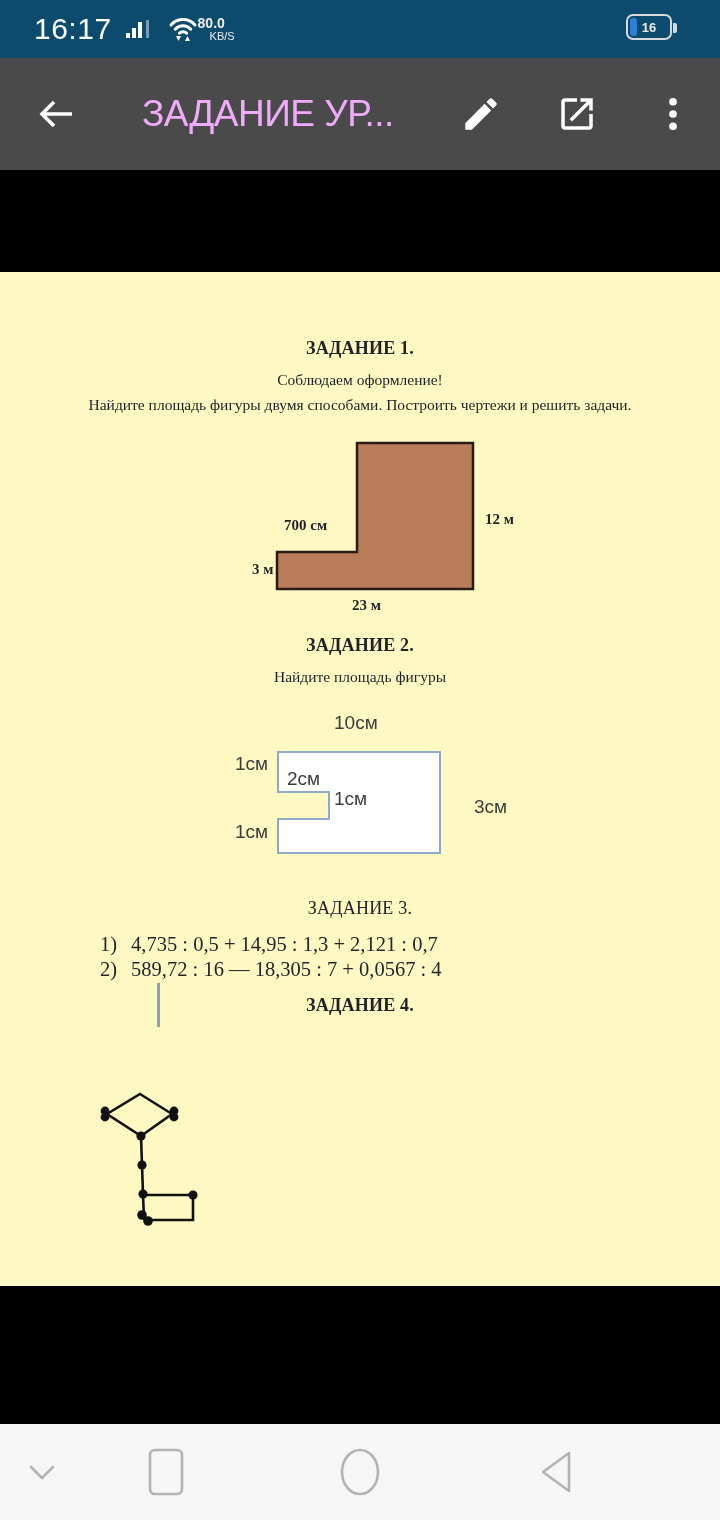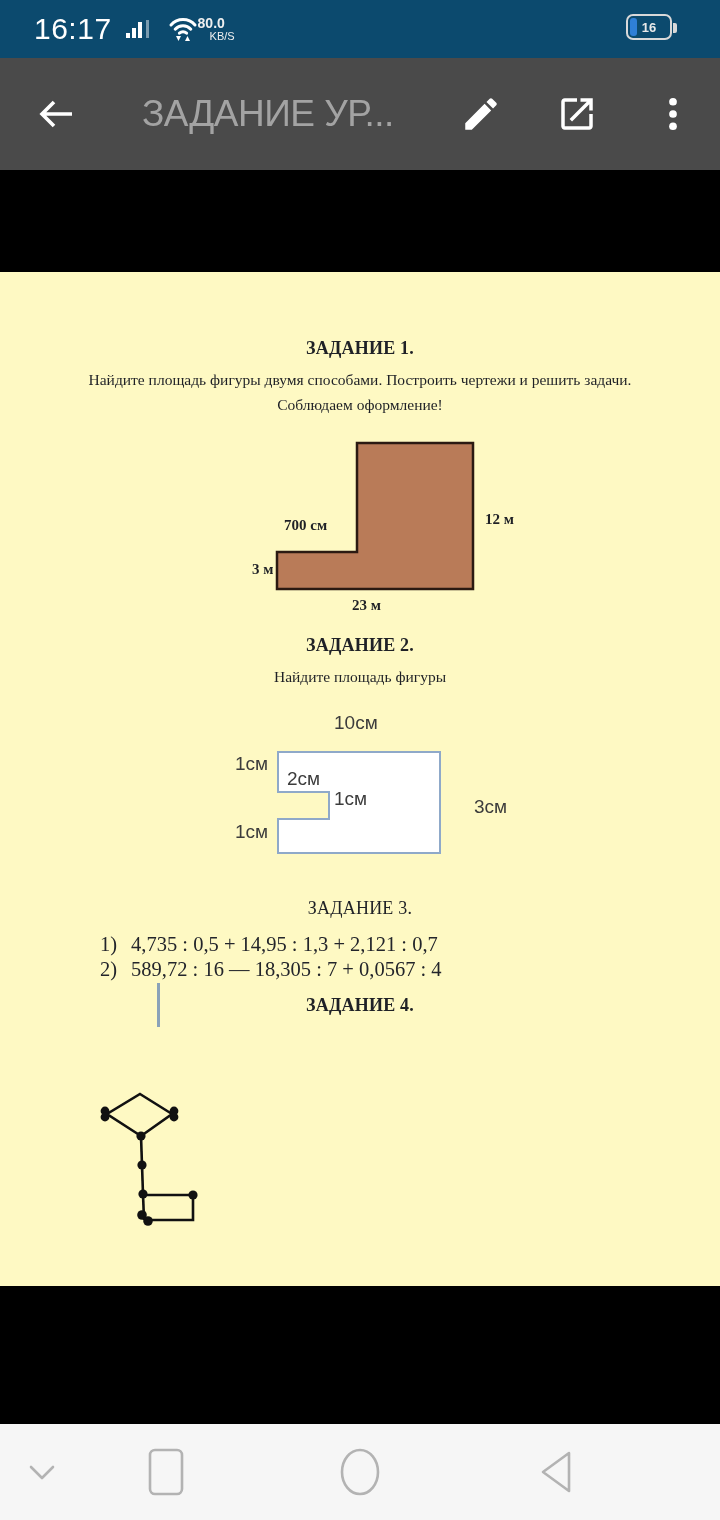--- a/index.html
+++ b/index.html
@@ -27,21 +27,21 @@
   .sb-battery .fill { position:absolute; left:2px; top:2px; bottom:2px; width:7px; background:#2f7fd6; border-radius:3px; }
   .sb-battery .num { position:relative; font-size:13px; font-weight:700; color:#e9e9e9; }
   .sb-battery .nub { position:absolute; right:-7px; top:7px; width:4px; height:10px; background:#d9d9d9; border-radius:0 2px 2px 0; }
   
   .app-bar {
     position:absolute; left:0; top:58px; width:720px; height:112px;
     background:#4a4a4a; display:flex; align-items:center;
   }
   .ab-back { margin-left:32px; width:48px; height:48px; display:flex; align-items:center; justify-content:center; }
   .ab-title {
-    margin-left:62px; color:#a3a3a3; font-size:37px; font-weight:400;
+    margin-left:62px; color:#f0abfc; font-size:37px; font-weight:400;
     letter-spacing:-0.5px; white-space:nowrap; max-width:300px; overflow:hidden;
   }
   .ab-actions { margin-left:auto; margin-right:24px; display:flex; align-items:center; gap:50px; }
   .ab-btn { width:46px; height:46px; display:flex; align-items:center; justify-content:center; }
   
   .void-top    { position:absolute; left:0; top:170px;  width:720px; height:118px; background:#000; }
   .void-bottom { position:absolute; left:0; top:1302px; width:720px; height:122px; background:#000; }
   
   .doc {
     position:absolute; left:0; top:272px; width:720px; height:1014px;
@@ -130,22 +130,22 @@
       </div>
     </div>
   </div>
 
   <div class="void-top"></div>
 
   <div class="doc">
 
     <div class="abs centered task-head" style="top:66px">ЗАДАНИЕ 1.</div>
     <div class="abs centered task-desc" style="top:95px">
+      <div>Соблюдаем оформление!</div>
       <div>Найдите площадь фигуры двумя способами. Построить чертежи и решить задачи.</div>
-      <div>Соблюдаем оформление!</div>
     </div>
 
     <svg class="abs" style="left:250px; top:164px;" width="240" height="160" viewBox="0 0 240 160">
       <polygon points="107,7 223,7 223,153 27,153 27,116 107,116" stroke="#2b1a12" stroke-width="2.5" fill="#b97b58"></polygon>
     </svg>
     <span class="abs fig-label" style="left:284px; top:245px">700 см</span>
     <span class="abs fig-label" style="left:485px; top:239px">12 м</span>
     <span class="abs fig-label" style="left:252px; top:289px">3 м</span>
     <span class="abs fig-label" style="left:352px; top:325px">23 м</span>
 

